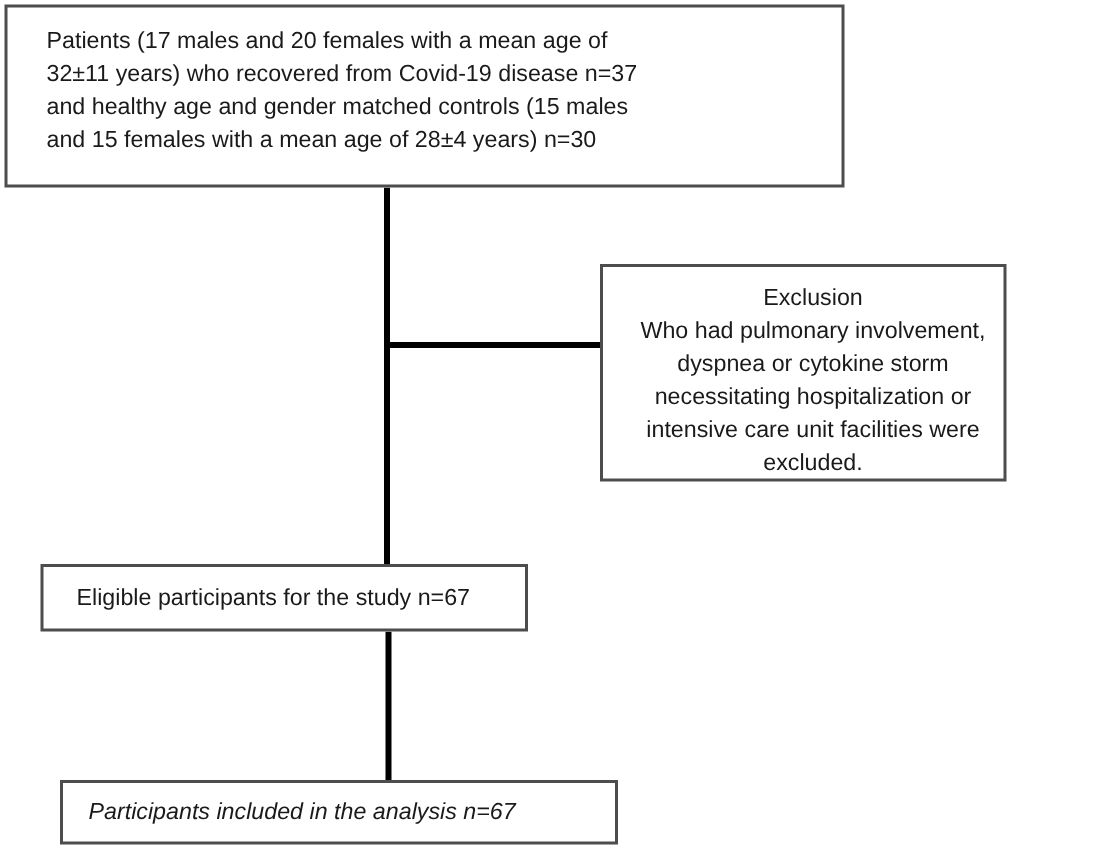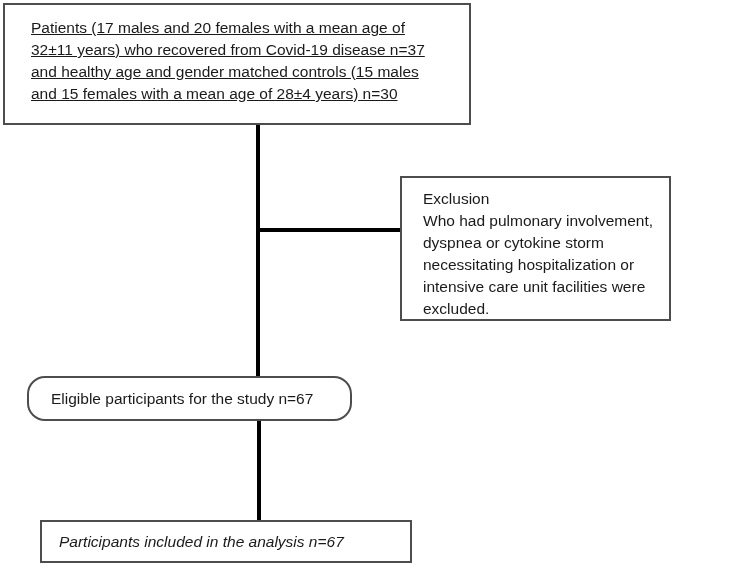--- a/index.html
+++ b/index.html
@@ -20,37 +20,36 @@
     border: 2px solid #4d4d4d;
     color: #1a1a1a;
     font-size: 15.5px;
     line-height: 22px;
   }
 
   .box-text { white-space: pre-line; }
 
   #box-enrollment {
     left: 3px; top: 3px;
-    width: 468px; height: 122px;
+    width: 560px; height: 122px;
     padding: 12px 12px 0 26px;
-    text-decoration: underline;
   }
 
   #box-exclusion {
     left: 400px; top: 176px;
     width: 271px; height: 145px;
     padding: 10px 8px 0 21px;
+    text-align: center;
   }
 
   #box-eligible {
     left: 27px; top: 376px;
     width: 325px; height: 45px;
     display: flex; align-items: center;
     padding-left: 22px;
-    border-radius: 18px;
   }
 
   #box-analysis {
     left: 40px; top: 520px;
     width: 372px; height: 43px;
     display: flex; align-items: center;
     padding-left: 17px;
     font-style: italic;
   }
 

